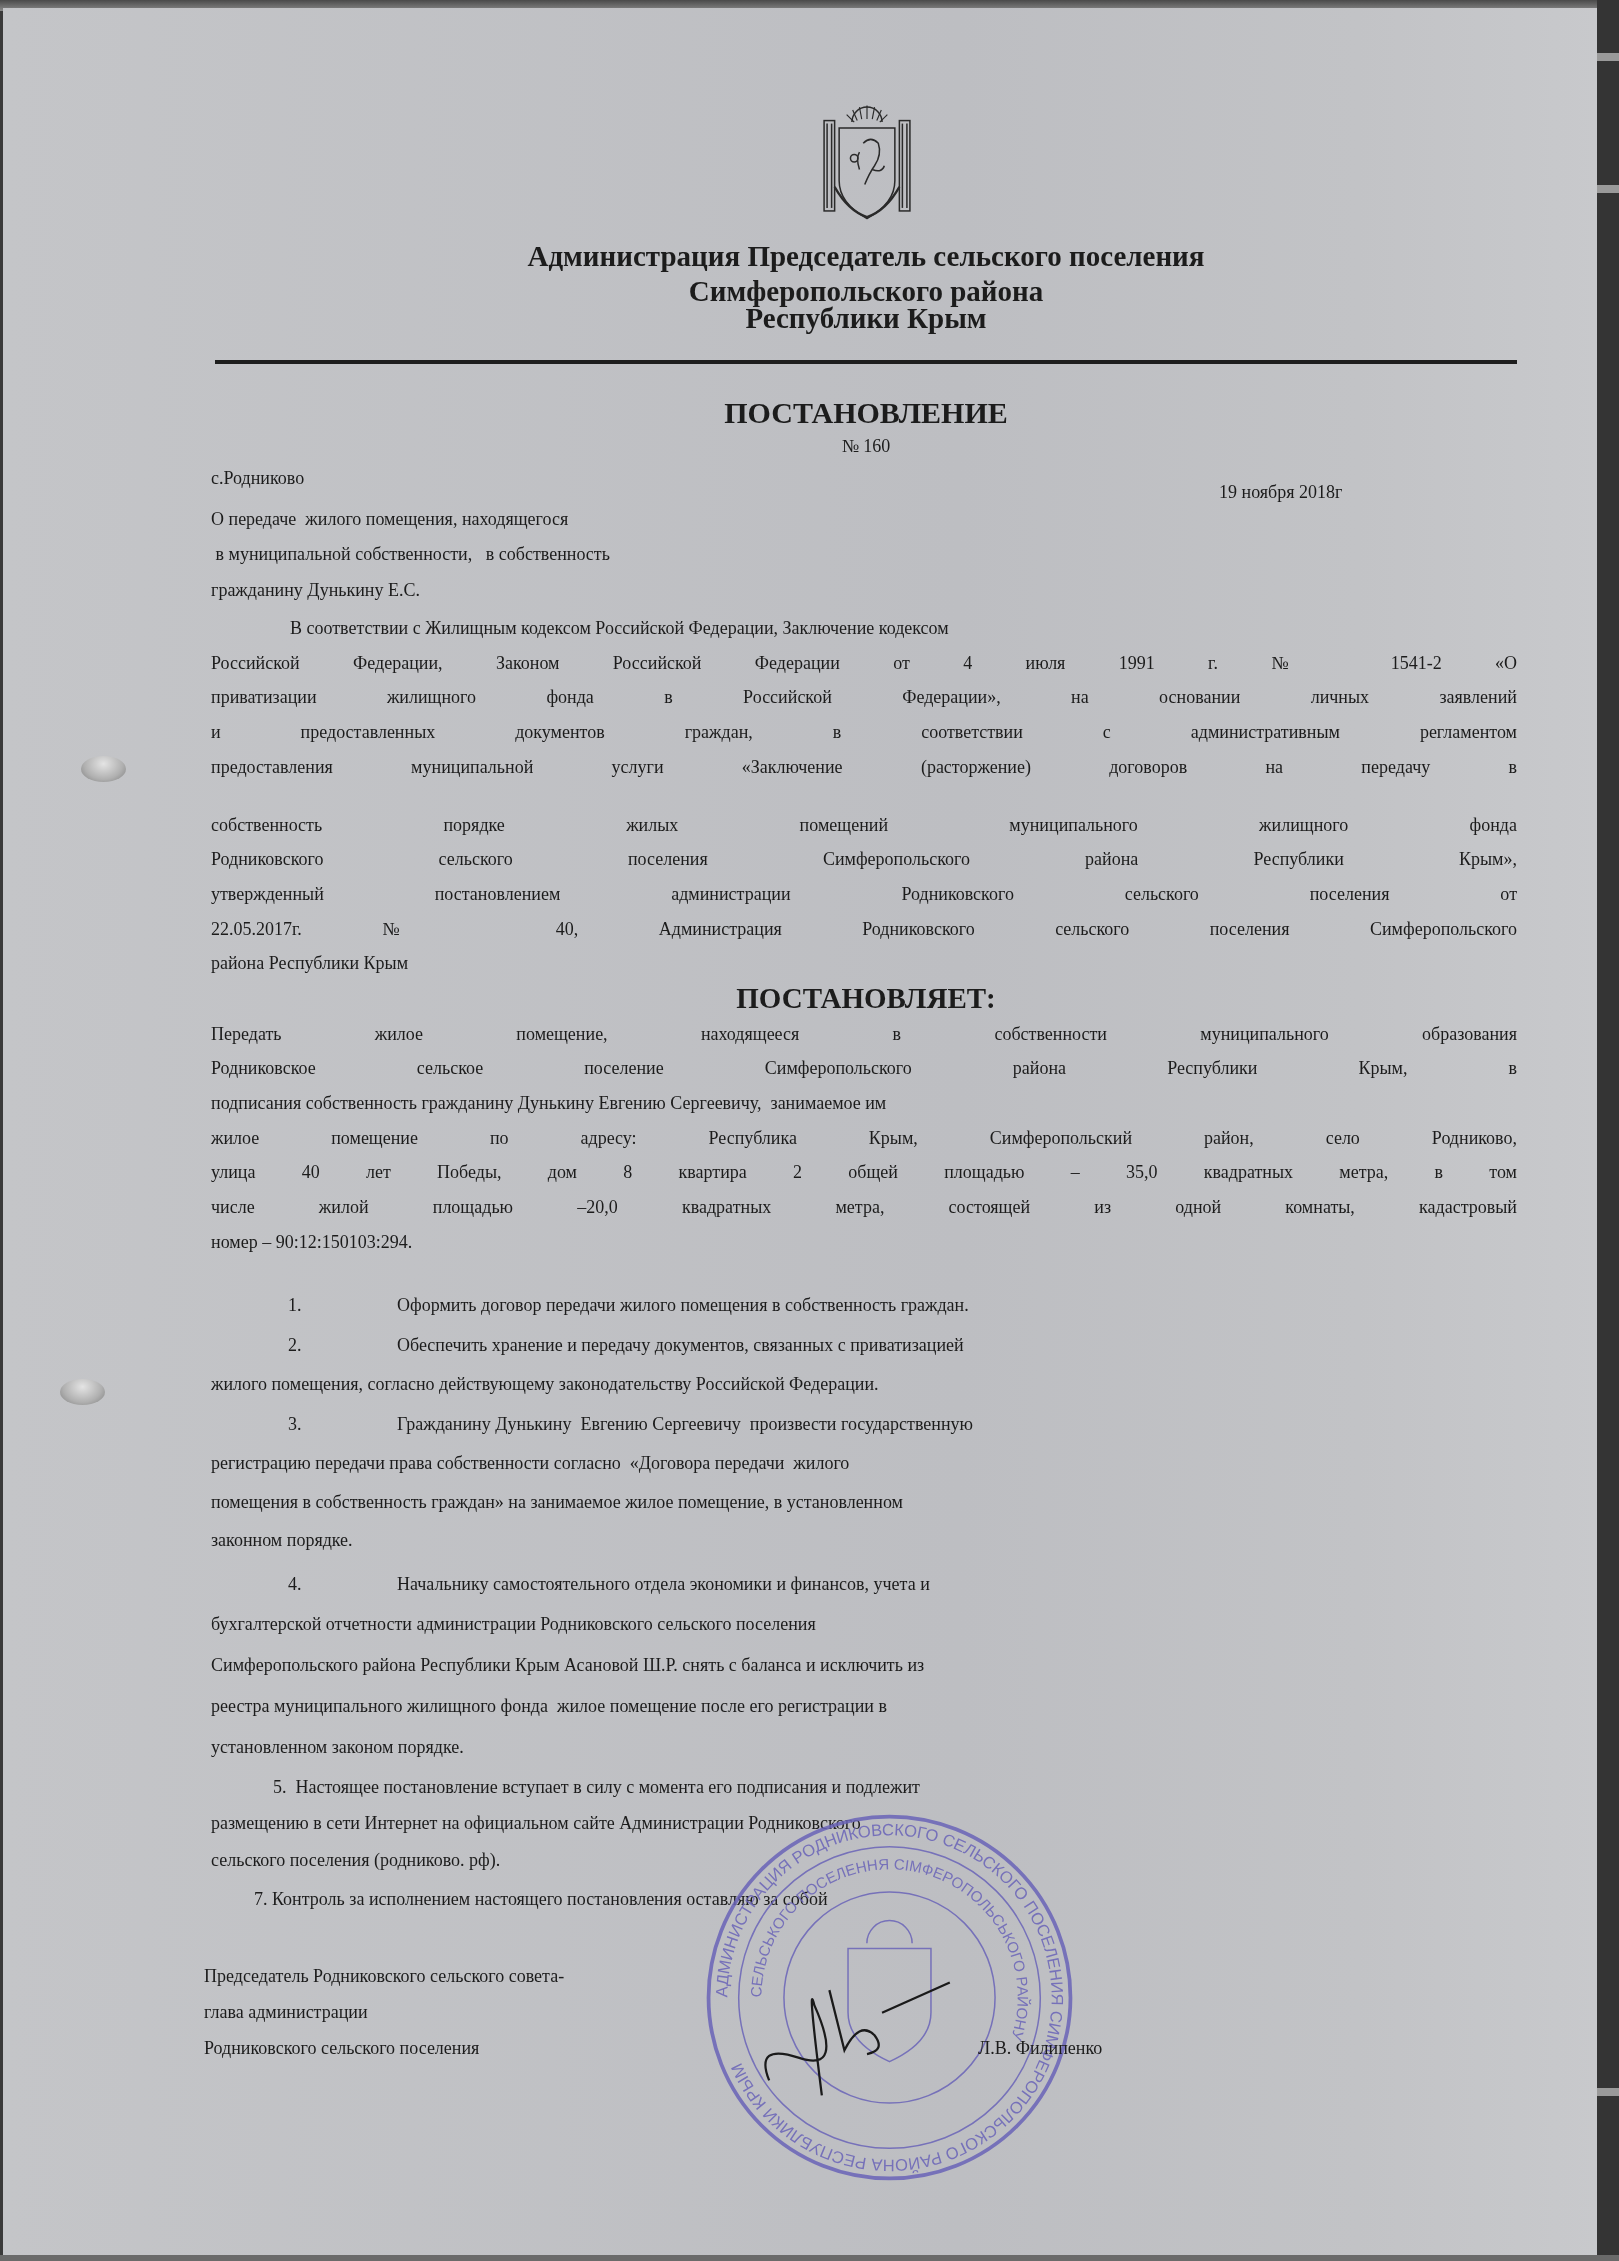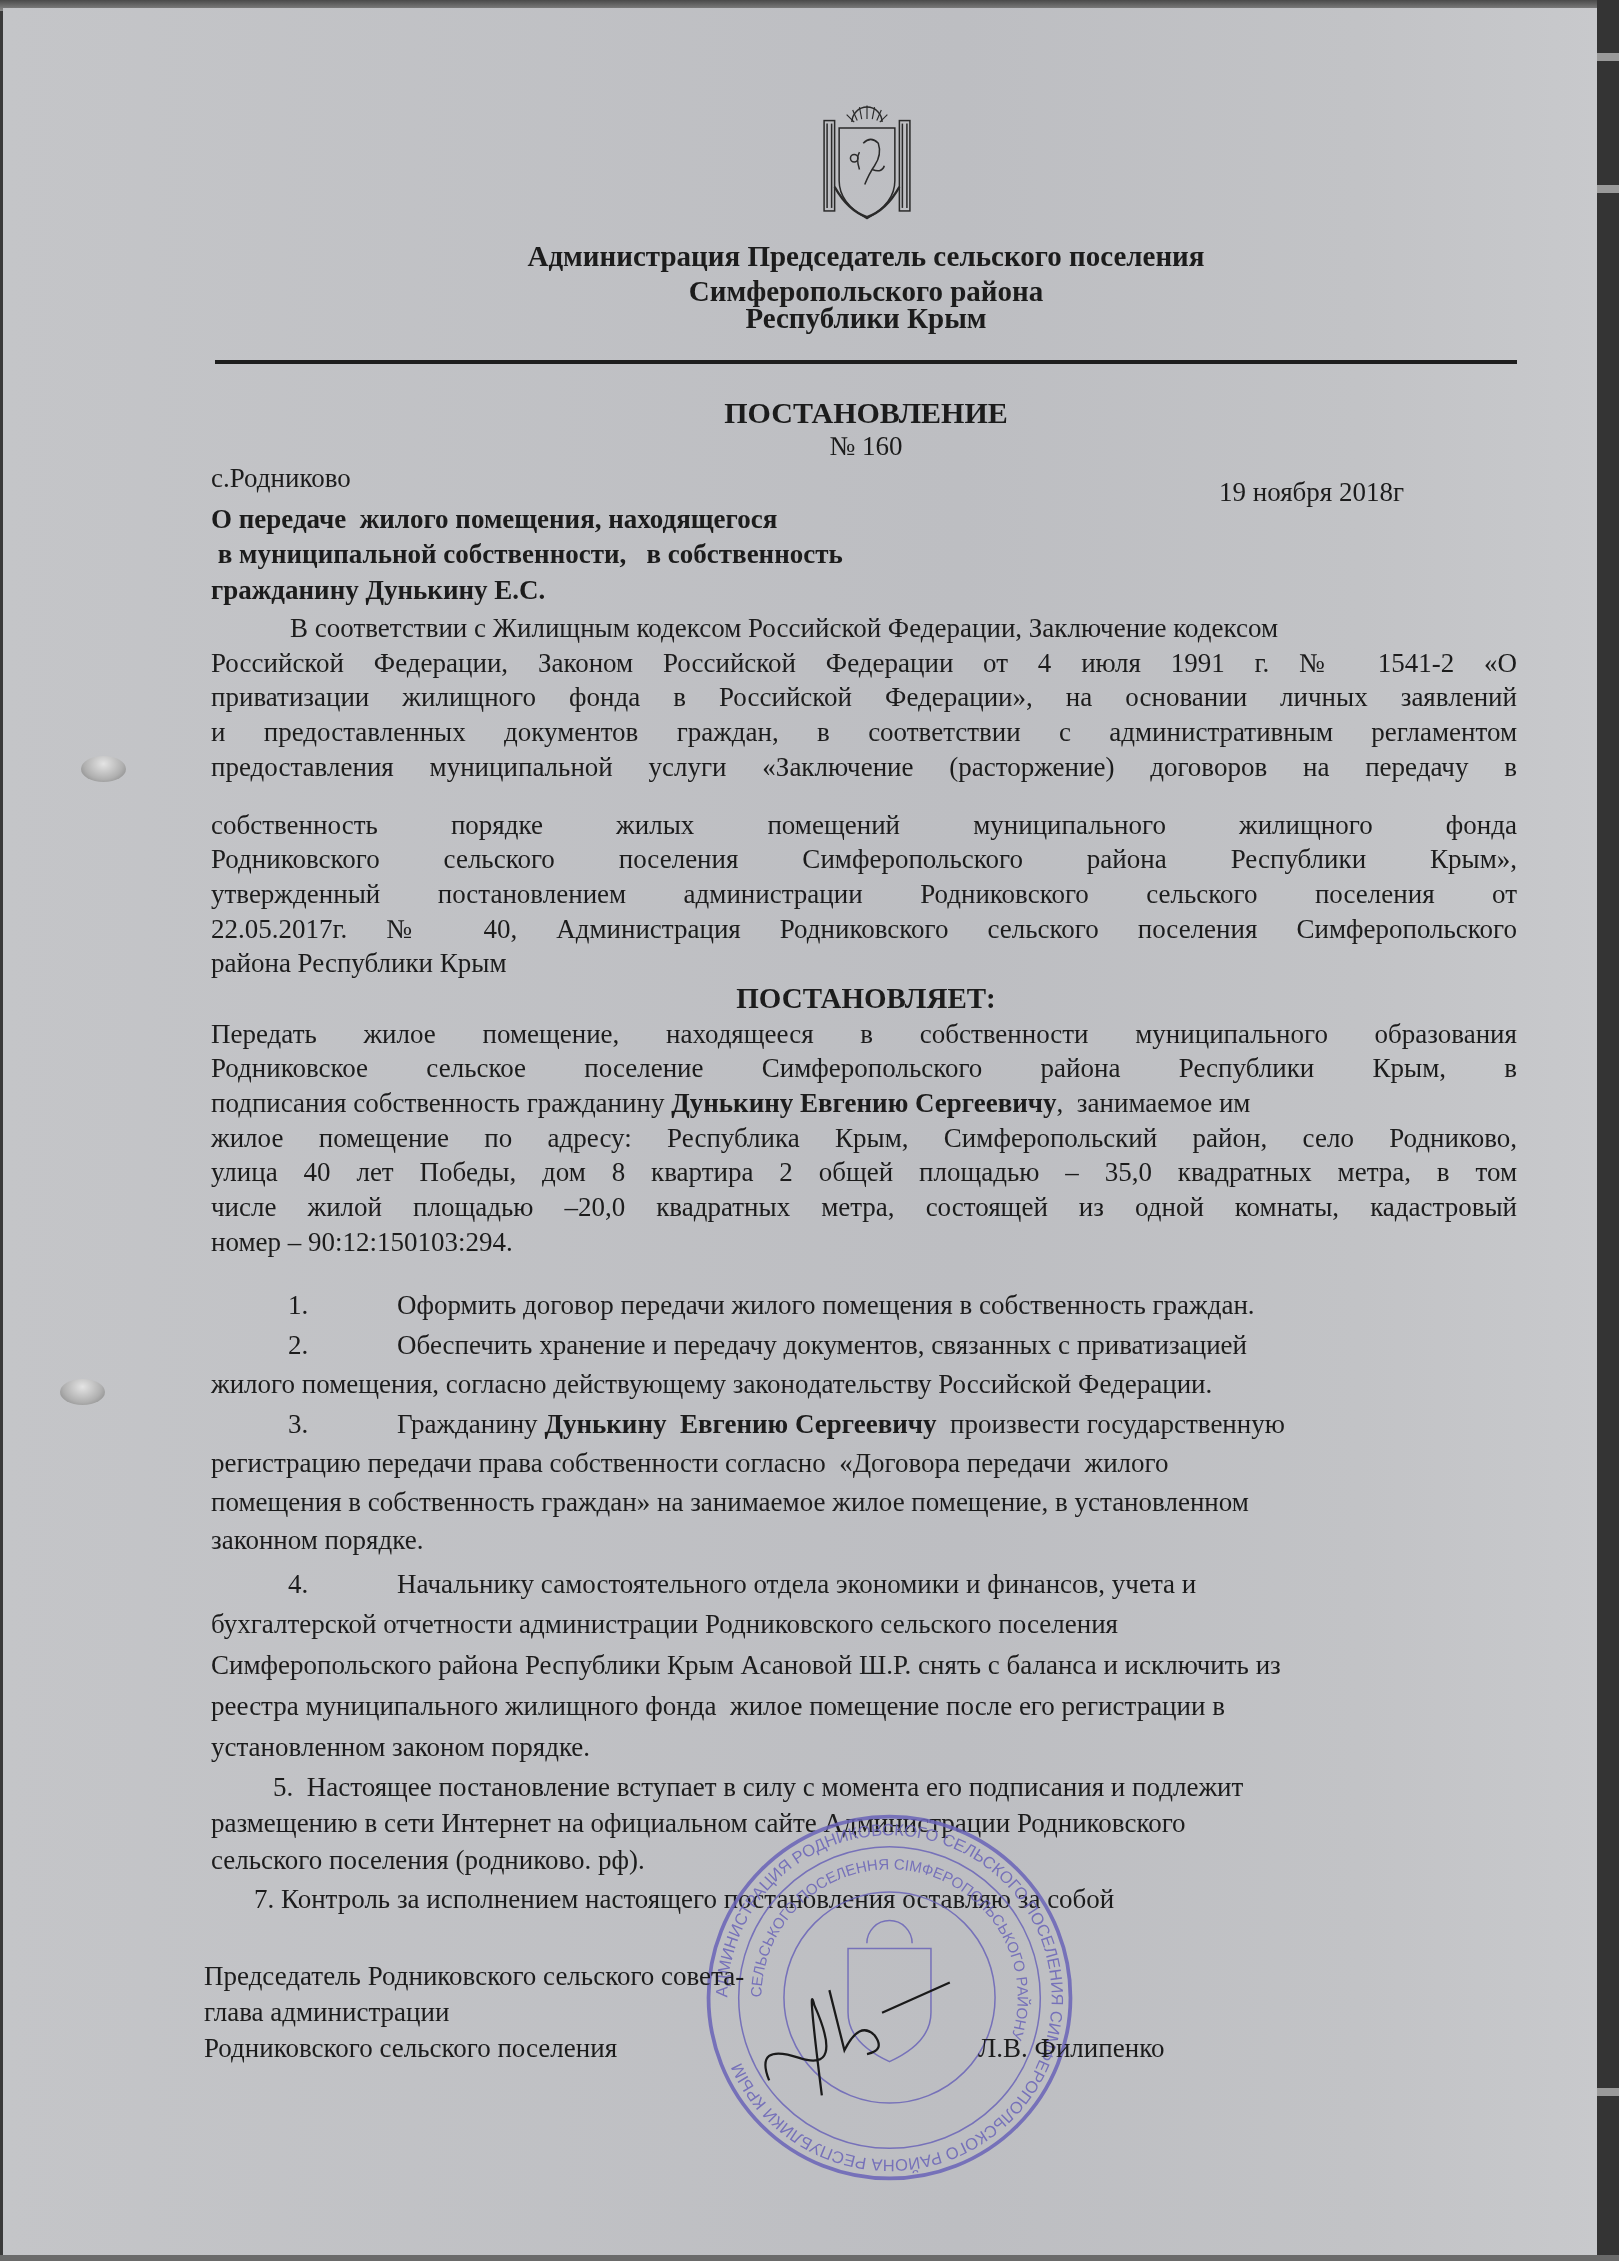--- a/index.html
+++ b/index.html
@@ -22,23 +22,23 @@
     position: absolute; left: 3px; top: 7.5px; width: 1594px; height: 2250px;
     background: linear-gradient(90deg, #c4c5c8 0%, #bdbec2 60%, #c2c3c6 85%, #c8c9cc 100%);
   }
   .page-bottom-shadow {
     position: absolute; left: 0; bottom: 0; width: 1620px; height: 6px; background: #6a6a6a;
   }
   .punch-hole {
     position: absolute; width: 45px; height: 26px; border-radius: 50%;
     background: radial-gradient(ellipse at 50% 30%, #e4e4e4 0%, #b0b0b0 60%, #7c7c7c 100%);
   }
-  .line { position: absolute; white-space: pre; font-size: 27px; line-height: 33px; }
+  .line { position: absolute; white-space: pre; font-size: 18px; line-height: 33px; }
   .justify { text-align: justify; text-align-last: justify; white-space: normal; }
-  .bold { font-weight: bold; text-align: right; }
+  .bold { font-weight: normal; text-align: right; }
   .center { text-align: center; }
   .hdr { font-size: 29px; font-weight: bold; }
   .rule { position: absolute; left: 215px; top: 360px; width: 1302px; height: 3.8px; background: #1e1e1e; }
   .coat { position: absolute; left: 818px; top: 98px; width: 98px; height: 128px; }
   .stamp { position: absolute; left: 701px; top: 1809px; width: 377px; height: 377px; opacity: 0.85; }
   .signature { position: absolute; left: 754px; top: 1960px; width: 226px; height: 143px; }
   .u { }
 </style>
 </head>
 <body>

